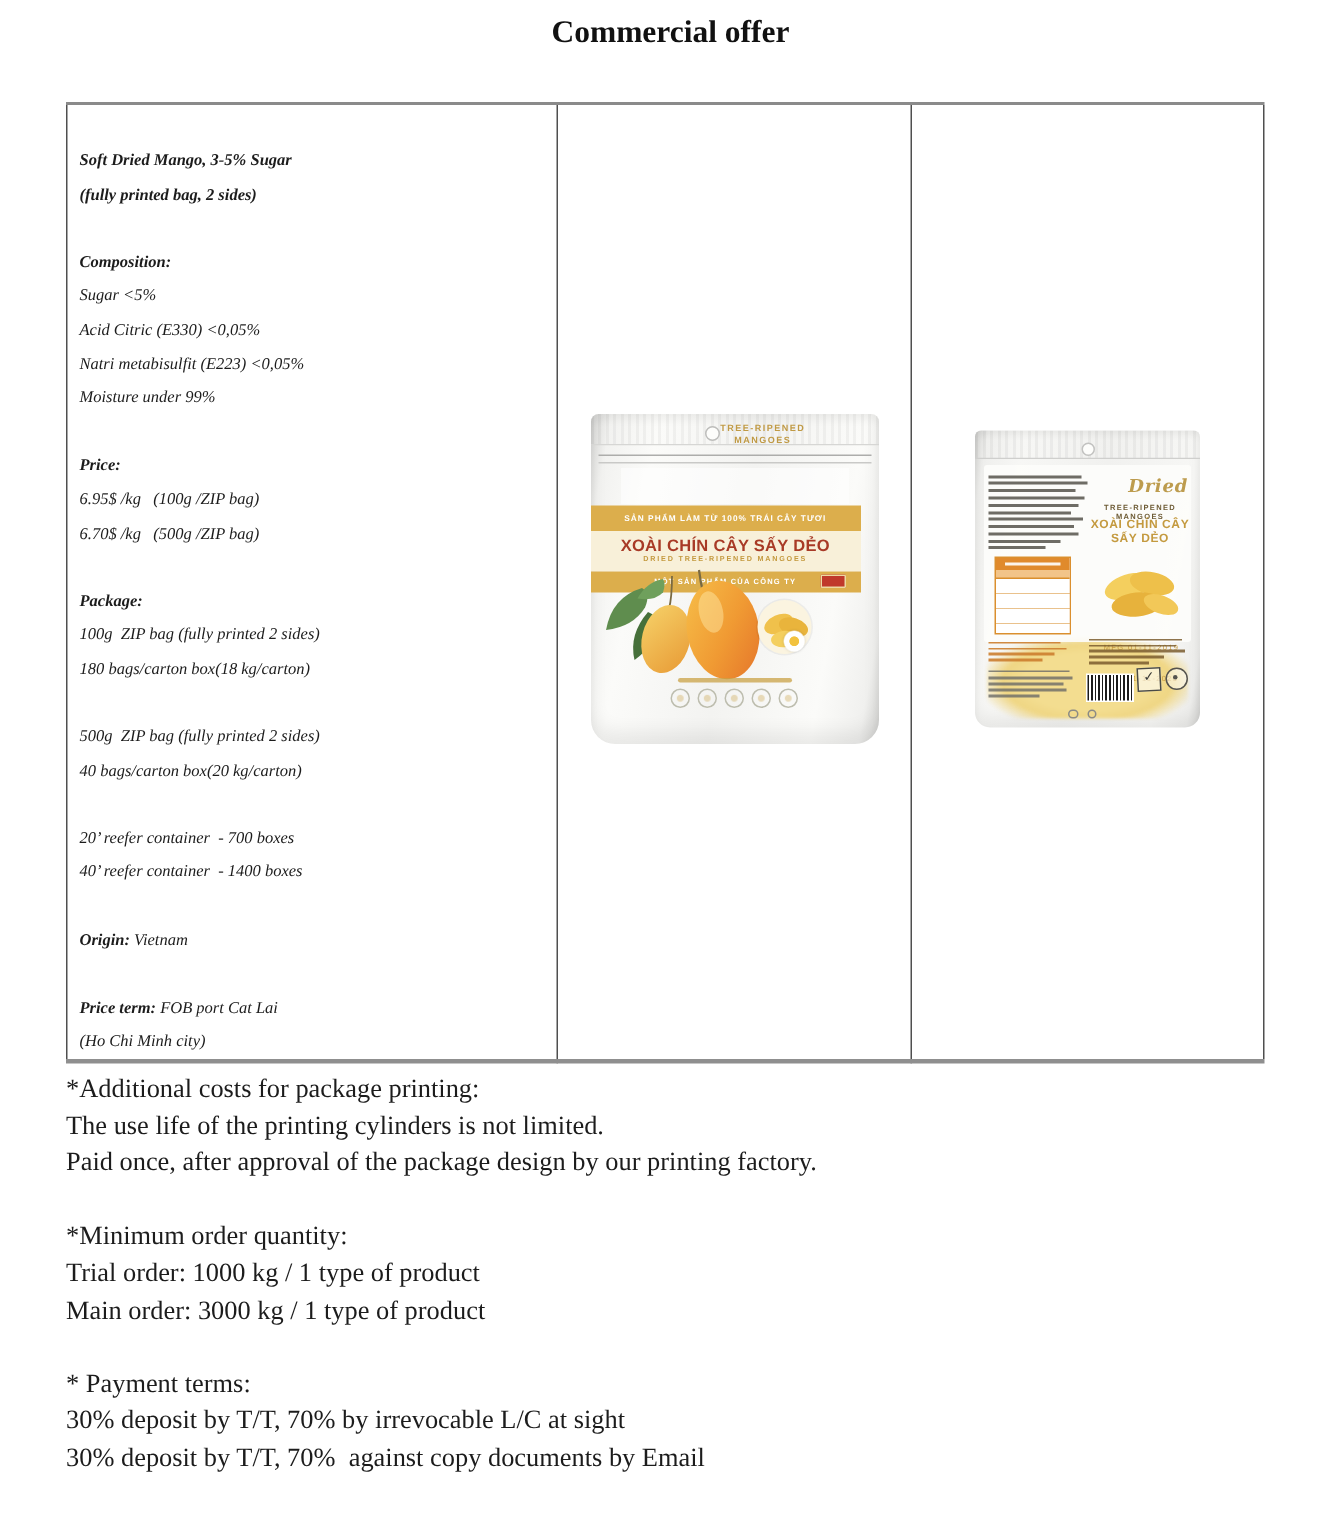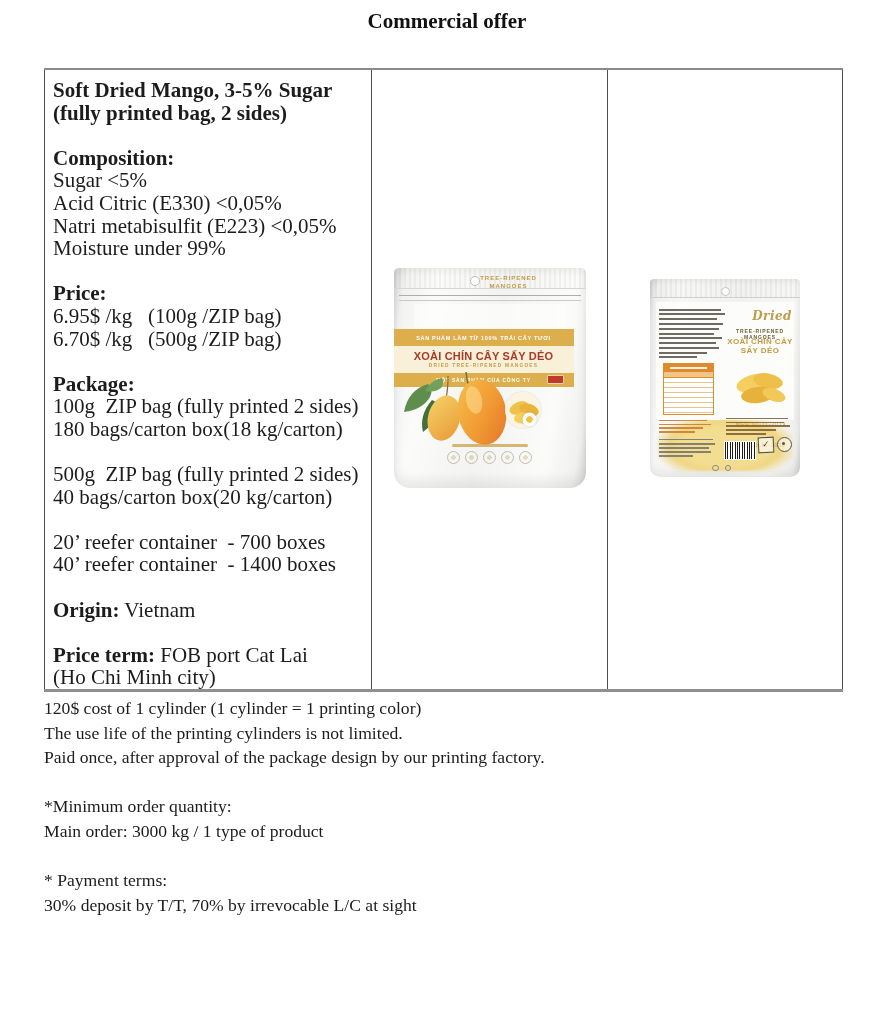--- a/index.html
+++ b/index.html
@@ -4,21 +4,21 @@
 <style>
   html,body{margin:0;padding:0;background:#fff;}
   body{width:894px;height:1022px;overflow:hidden;color:#1c1c1c;
        font-family:"Liberation Serif", serif;}
   .title{margin:9px 0 0;text-align:center;font:bold 21px/24px "Liberation Serif", serif;color:#111;}
 
   
   table.offer{border-collapse:collapse;table-layout:fixed;margin:35px 0 0 44px;width:798px;
               border-top:2px solid #8a8a8a;border-bottom:3px solid #8f8f8f;}
   table.offer td{border:1px solid #4f4f4f;}
-  td.cell-text{vertical-align:top;padding:9px 6px 0 8px;font-size:21px;line-height:22.6px;}
+  td.cell-text{vertical-align:top;padding:26px 6px 0 8px;font-size:11px;line-height:22.6px;font-style:italic;}
   td.cell-img{vertical-align:middle;text-align:center;}
   .ln{white-space:pre-wrap;}
   .b{font-weight:bold;}
   .sp{height:22.6px;}
 
   
   .notes{margin:4px 0 0 44px;font-size:17.6px;line-height:24.6px;}
   .notes .sp{height:24.6px;}
 
   
@@ -283,22 +283,24 @@
               <i></i>
               <i></i>
             </div>
       </div>
     </td>
   </tr>
 </tbody>
   </table>
 
 <div class="notes">
-  <div class="ln">120$ cost of 1 cylinder (1 cylinder = 1 printing color)</div>
+  <div class="ln">*Additional costs for package printing:</div>
   <div class="ln">The use life of the printing cylinders is not limited.</div>
   <div class="ln">Paid once, after approval of the package design by our printing factory.</div>
   <div class="sp"></div>
   <div class="ln">*Minimum order quantity:</div>
+  <div class="ln">Trial order: 1000 kg / 1 type of product</div>
   <div class="ln">Main order: 3000 kg / 1 type of product</div>
   <div class="sp"></div>
   <div class="ln">* Payment terms:</div>
   <div class="ln">30% deposit by T/T, 70% by irrevocable L/C at sight</div>
+  <div class="ln">30% deposit by T/T, 70%  against copy documents by Email</div>
 </div>
 
 </body></html>

